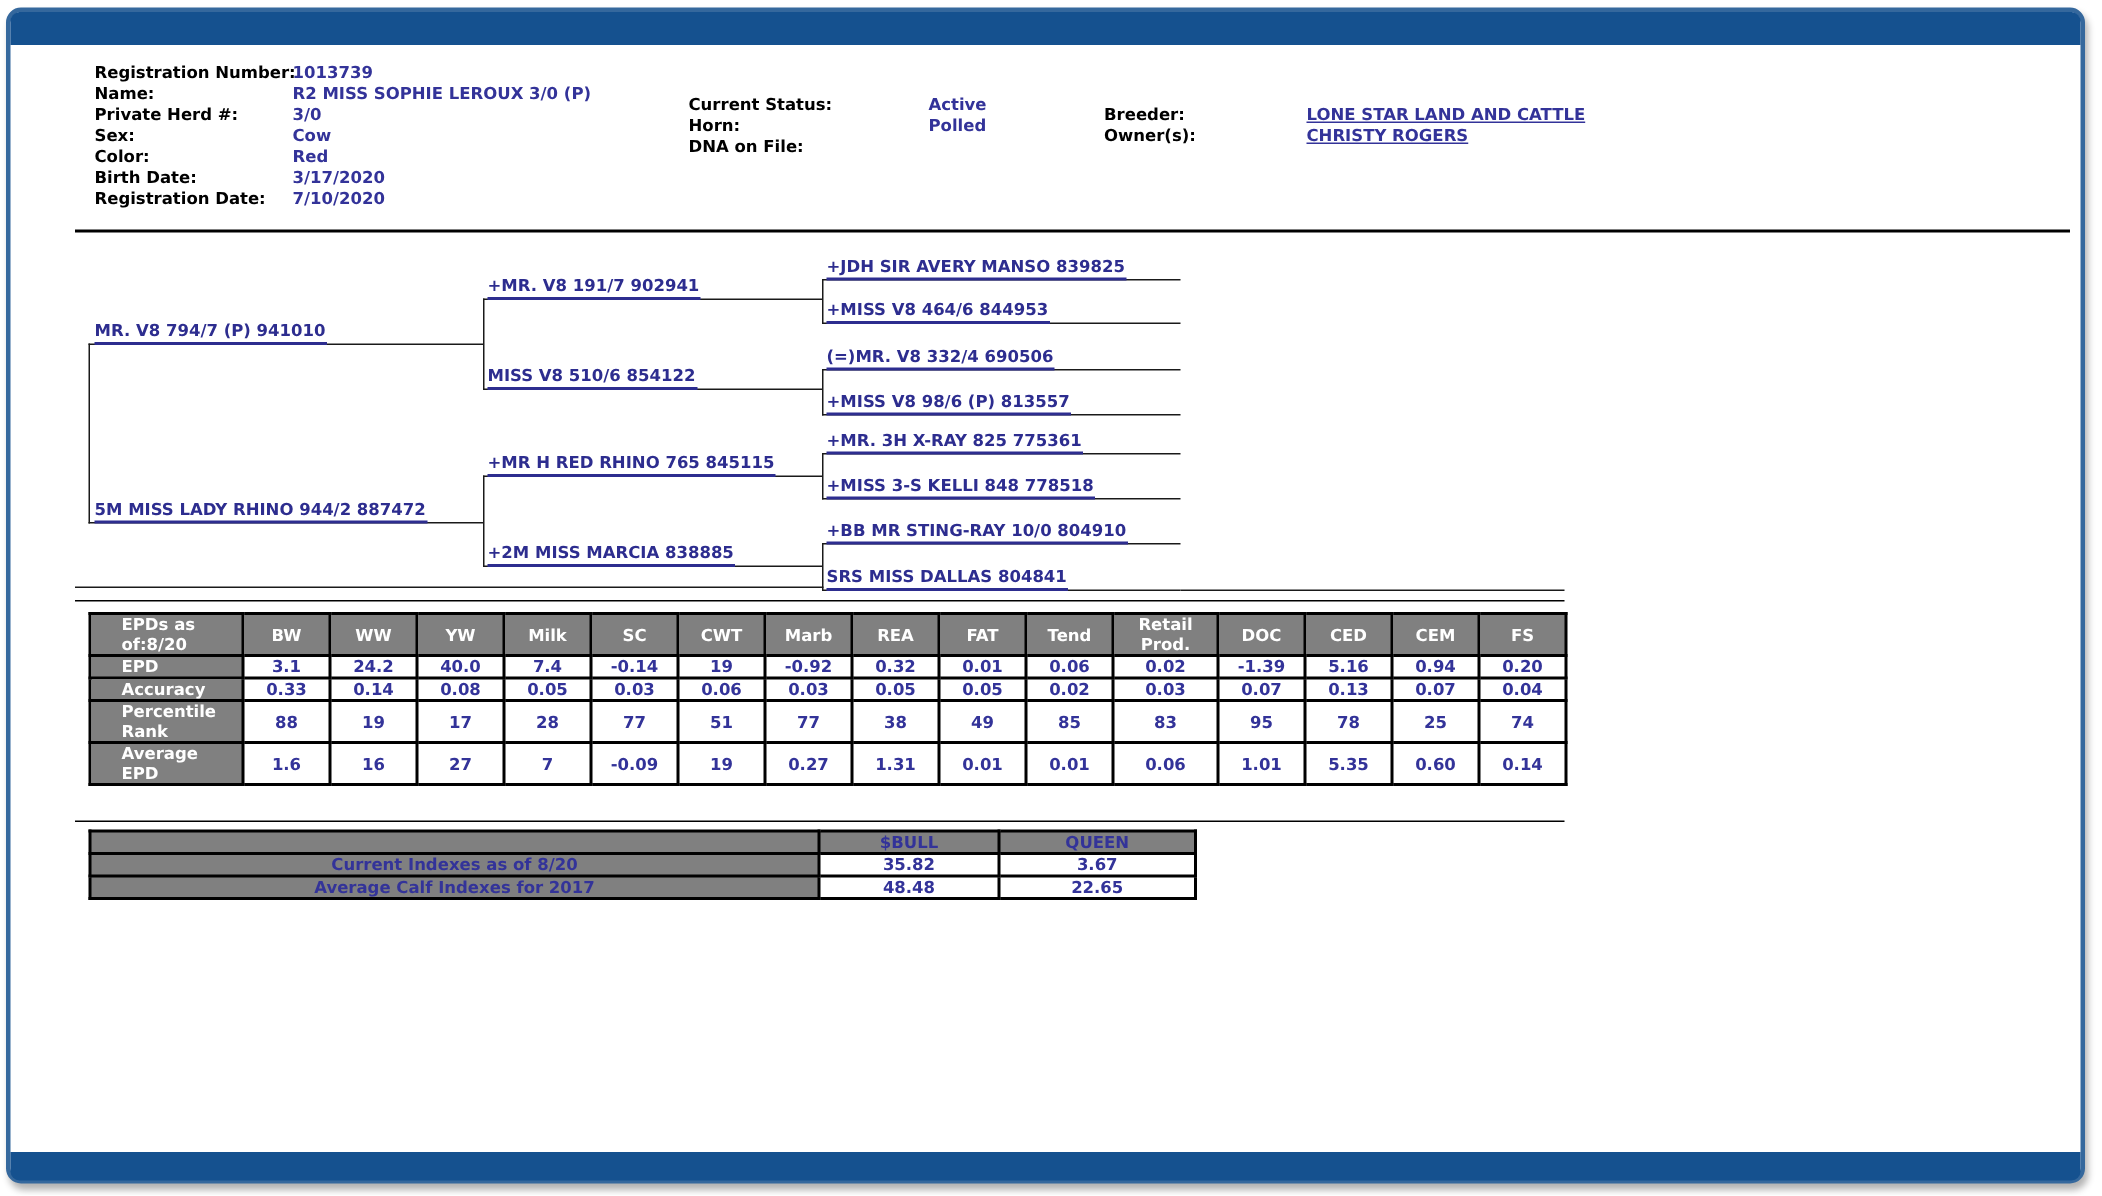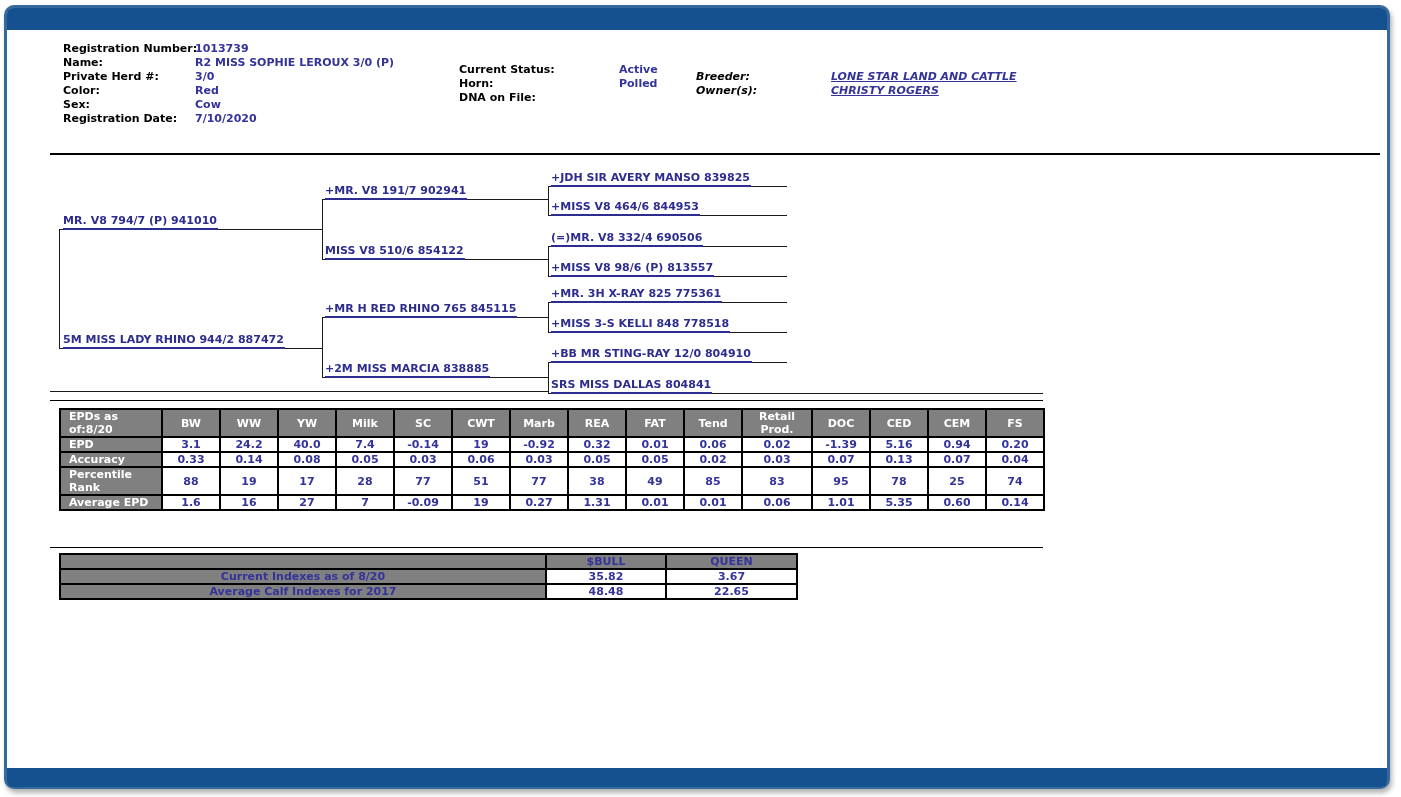--- a/index.html
+++ b/index.html
@@ -19,21 +19,21 @@
     position:absolute; left:7px; top:8px; width:1380px; height:22px;
     background:#15518f; border-radius:6px 6px 0 0;
   }
   .bottombar {
     position:absolute; left:7px; top:768px; width:1380px; height:19px;
     background:#15518f; border-radius:0 0 6px 6px;
   }
   
   .reg-left  { position:absolute; left:63px;  top:42px; }
   .reg-mid   { position:absolute; left:411px; top:63px;margin-left:48px; }
-  .reg-right { position:absolute; left:696px; top:70px;font-style:italic; }
+  .reg-right { position:absolute; left:736px; top:70px; }
   .reg-row { display:flex; line-height:14px; white-space:nowrap; }
   .reg-left  .reg-label { width:132px; }
   .reg-mid   .reg-label { width:160px; }
   .reg-right .reg-label { width:135px; }
   .reg-value { color:#333399; }
   a.link, .link {
     color:#333399; text-decoration:underline; cursor:pointer; white-space:nowrap;
   }
   
   .sep { position:absolute; background:#000; height:2px; }
@@ -47,21 +47,21 @@
     cursor:pointer;
   }
   
   table { border-collapse:collapse; table-layout:fixed; }
   .epd-table { position:absolute; left:59px; top:408px; width:984px; }
   .epd-table td {
     border:2px solid #000; height:14px; padding:0 2px;
     text-align:center; color:#333399; font-size:11px; overflow:hidden;
   }
   td.gray {
-    background:#808080; color:#ffffff; text-align:left; padding-left:8px;
+    background:#808080; color:#ffffff; text-align:left; padding-left:20px;
   }
   td.ghead { background:#808080; color:#ffffff; text-align:center; }
   td.band {
     background:#000; color:#fff; text-align:center; height:28px; line-height:13px;
   }
   
   .idx-table { position:absolute; left:59px; top:553px; width:737px; }
   .idx-table td {
     border:2px solid #000; height:12px; padding:0 3px;
     text-align:center; color:#333399; font-size:11px;
@@ -85,29 +85,33 @@
       <span class="reg-label">Name:</span>
       <span class="reg-value">R2 MISS SOPHIE LEROUX 3/0 (P)</span>
     </div>
 
     <div class="reg-row">
       <span class="reg-label">Private Herd #:</span>
       <span class="reg-value">3/0</span>
     </div>
 
     <div class="reg-row">
+      <span class="reg-label">Sex:</span>
+      <span class="reg-value">Cow</span>
+    </div>
+
+    <div class="reg-row">
       <span class="reg-label">Color:</span>
       <span class="reg-value">Red</span>
     </div>
 
     <div class="reg-row">
-      <span class="reg-label">Sex:</span>
-      <span class="reg-value">Cow</span>
-    </div>
-
+      <span class="reg-label">Birth Date:</span>
+      <span class="reg-value">3/17/2020</span>
+    </div>
 
     <div class="reg-row">
       <span class="reg-label">Registration Date:</span>
       <span class="reg-value">7/10/2020</span>
     </div>
   </div>
 
 <div class="reg-mid">
 
     <div class="reg-row">
@@ -178,21 +182,21 @@
   <a class="pname" style="left:325px; top:184px;">+MR. V8 191/7 902941</a>
   <a class="pname" style="left:325px; top:244px;">MISS V8 510/6 854122</a>
   <a class="pname" style="left:325px; top:302px;">+MR H RED RHINO 765 845115</a>
   <a class="pname" style="left:325px; top:362px;">+2M MISS MARCIA 838885</a>
   <a class="pname" style="left:551px; top:171px;">+JDH SIR AVERY MANSO 839825</a>
   <a class="pname" style="left:551px; top:200px;">+MISS V8 464/6 844953</a>
   <a class="pname" style="left:551px; top:231px;">(=)MR. V8 332/4 690506</a>
   <a class="pname" style="left:551px; top:261px;">+MISS V8 98/6 (P) 813557</a>
   <a class="pname" style="left:551px; top:287px;">+MR. 3H X-RAY 825 775361</a>
   <a class="pname" style="left:551px; top:317px;">+MISS 3-S KELLI 848 778518</a>
-  <a class="pname" style="left:551px; top:347px;">+BB MR STING-RAY 12/0 804910</a>
+  <a class="pname" style="left:551px; top:347px;">+BB MR STING-RAY 10/0 804910</a>
   <a class="pname" style="left:551px; top:378px;">SRS MISS DALLAS 804841</a>
 </div>
 
 <div class="sep" style="left:50px; top:400px; width:993px; height:1px;"></div>
 
 <table class="epd-table">
   <colgroup>
     <col style="width:102px">
     <col style="width:58px">
       <col style="width:58px">

